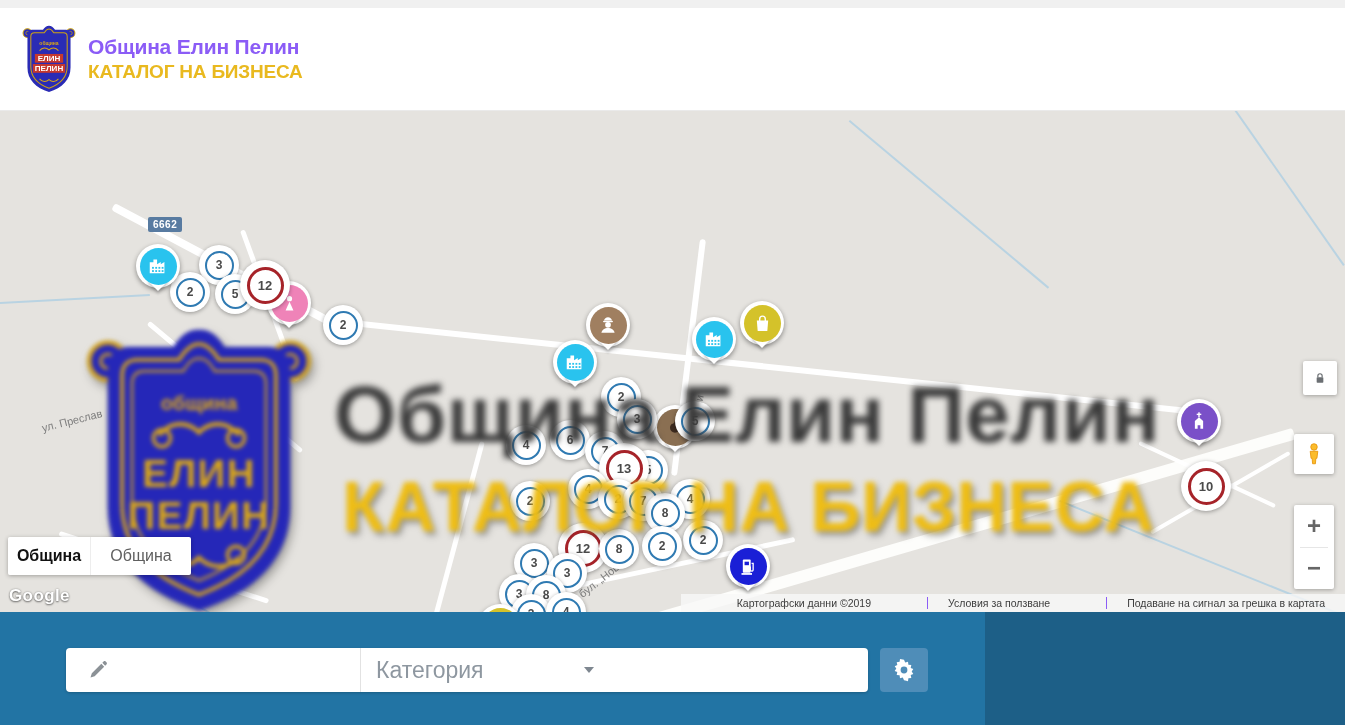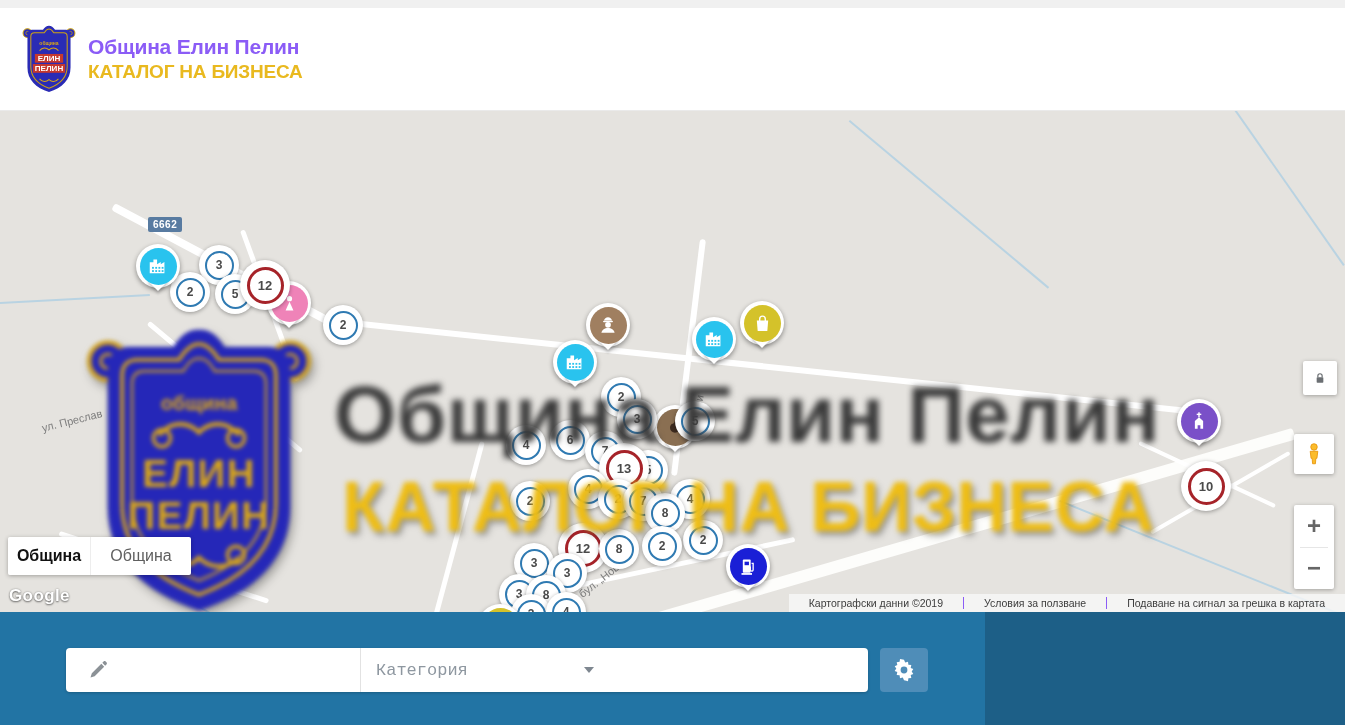--- a/index.html
+++ b/index.html
@@ -37,39 +37,39 @@
   .wm-line1 { position:absolute; left:334px; top:258px; font-size:80px; font-weight:bold; color:#3a3a3a; letter-spacing:0.5px; filter:blur(3px); white-space:nowrap; z-index:5; pointer-events:none; }
   .wm-line2 { position:absolute; left:342px; top:356px; font-size:70px; font-weight:bold; color:#eebd15; letter-spacing:0.5px; filter:blur(2.5px); white-space:nowrap; z-index:5; pointer-events:none; text-shadow:3px 4px 5px rgba(40,40,40,.45); }
 
   
   .maptype { position:absolute; left:8px; top:426px; display:flex; z-index:10; box-shadow:0 1px 4px rgba(0,0,0,.3); border-radius:2px; overflow:hidden; }
   .maptype .mt-btn { background:#fff; height:38px; display:flex; align-items:center; justify-content:center; font-size:16px; cursor:pointer; }
   .mt-map { width:82px; font-weight:bold; color:#111; }
   .mt-sat { width:101px; color:#5f5f5f; border-left:1px solid #ededed; }
   .google-logo { position:absolute; left:9px; top:475px; z-index:10; color:#fff; font-size:17px; font-weight:bold; letter-spacing:0.4px; text-shadow:0 1px 2px rgba(0,0,0,.5), 0 0 2px rgba(0,0,0,.3); cursor:pointer; }
   .attribution { position:absolute; right:0; bottom:0; height:18px; display:flex; align-items:center; background:rgba(248,248,248,.8); z-index:10; font-size:10.5px; color:#3c3c3c; }
-  .attribution span { padding:0 20px; white-space:nowrap; }
+  .attribution span { padding:0 20px; white-space:nowrap;margin-left:36px; }
   .attribution span + span { border-left:1px solid #8b5cf6; }
   .lock-btn { position:absolute; left:1303px; top:250px; width:34px; height:34px; background:#fff; border-radius:2px; box-shadow:0 1px 4px rgba(0,0,0,.3); display:flex; align-items:center; justify-content:center; z-index:10; cursor:pointer; }
   .pegman-btn { position:absolute; left:1294px; top:323px; width:40px; height:40px; background:#fff; border-radius:2px; box-shadow:0 1px 4px rgba(0,0,0,.3); display:flex; align-items:center; justify-content:center; z-index:10; cursor:pointer; }
   .zoomctl { position:absolute; left:1294px; top:394px; width:40px; height:84px; background:#fff; border-radius:2px; box-shadow:0 1px 4px rgba(0,0,0,.3); z-index:10; display:flex; flex-direction:column; }
   .zoomctl .z-btn { flex:1; display:flex; align-items:center; justify-content:center; font-size:24px; font-weight:bold; color:#666; cursor:pointer; }
   .zoomctl .z-div { height:1px; background:#e6e6e6; margin:0 6px; }
 
   
   .searchbar { position:absolute; left:0; top:612px; width:1345px; height:113px; background:#2274a4; z-index:20; }
   .sb-right { position:absolute; right:0; top:0; width:360px; height:113px; background:#1d5f87; }
   .sgroup { position:absolute; left:66px; top:36px; width:802px; height:44px; background:#fff; border-radius:4px; display:flex; align-items:stretch; box-shadow:0 1px 3px rgba(0,0,0,.2); }
   .sg-keyword { width:294px; display:flex; align-items:center; gap:14px; padding-left:22px; }
   .sg-keyword input { border:none; outline:none; font-size:17px; color:#555; width:220px; font-family:"Liberation Sans", sans-serif; }
   .sg-keyword input::placeholder { color:#9aa1a8; }
   .sg-select { display:flex; align-items:center; justify-content:space-between; border-left:1px solid #e2e2e2; padding:0 18px 0 15px; cursor:pointer; }
   .sg-cat { width:252px; }
   .sg-loc { width:256px; }
-  .sg-select .sel-label { font-size:17px; color:#8e97a0;font-family:Liberation Mono, monospace; }
+  .sg-select .sel-label { font-size:23px; color:#8e97a0; }
   .caret { width:0; height:0; border-left:5px solid transparent; border-right:5px solid transparent; border-top:6px solid #7e8790; }
   .gear-btn { position:absolute; left:880px; top:36px; width:48px; height:44px; background:#4f8db8; border-radius:4px; display:flex; align-items:center; justify-content:center; cursor:pointer; }
   .search-btn { position:absolute; left:1017px; top:36px; width:301px; height:46px; border:none; border-radius:6px; background:linear-gradient(#f1cd26,#e5ba16); display:flex; align-items:center; justify-content:center; gap:13px; cursor:pointer; font-family:"Liberation Sans", sans-serif; }
   .search-btn .sb-label { color:#fff; font-size:20px; font-weight:bold; letter-spacing:0.5px; }
 </style>
 </head>
 <body>
 
 <div class="page">
   <div class="topstrip"></div>

